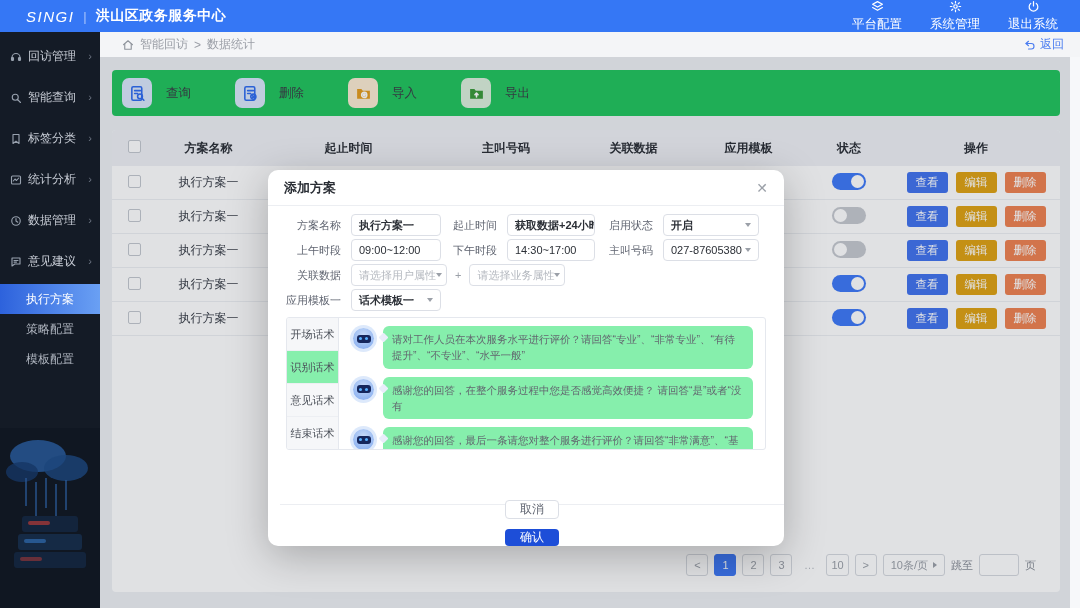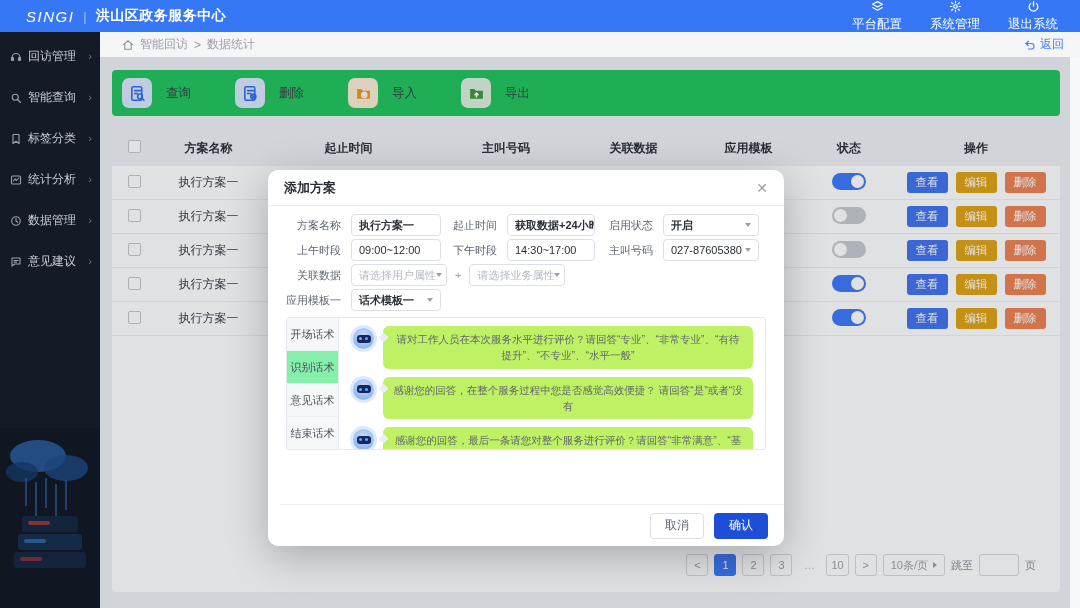--- a/index.html
+++ b/index.html
@@ -87,23 +87,23 @@
   .script-panel { margin-top:6px; border:1px solid #e5e8ee; border-radius:3px; display:flex; height:133px; overflow:hidden; }
   .tab-col { width:52px; background:#f6f7f9; border-right:1px solid #e5e8ee; flex:none; }
   .tab { height:33px; display:flex; align-items:center; justify-content:center; font-size:11px; color:#4c515a; border-bottom:1px solid #edeff3; cursor:pointer; }
   .tab.active { background:#86efac; }
   .msg-area { flex:1; padding:8px 12px 0; }
   .msg { display:flex; align-items:flex-start; gap:9px; margin-bottom:8px; }
   .avatar { width:21px; height:21px; border-radius:50%; background:radial-gradient(circle at 50% 35%,#c7dbf9,#7fa8ee); position:relative; flex:none; box-shadow:0 0 0 3px rgba(165,197,245,.38); margin:2px 0 0 2px; }
   .visor { position:absolute; left:3.5px; top:6.5px; width:14px; height:8px; background:#15265c; border-radius:3px; }
   .visor::before, .visor::after { content:''; position:absolute; top:2.5px; width:3px; height:3px; border-radius:50%; background:#57b0ff; }
   .visor::before { left:2.5px; } .visor::after { right:2.5px; }
-  .bubble { background:#bef264; border-radius:6px; padding:5px 9px; font-size:10.5px; color:#62676f; line-height:1.55; position:relative; max-width:400px;text-align:center; }
+  .bubble { background:#86efac; border-radius:6px; padding:5px 9px; font-size:10.5px; color:#62676f; line-height:1.55; position:relative; max-width:400px; }
   .bubble::before { content:''; position:absolute; left:-3px; top:8px; width:7px; height:7px; background:#e9edfa; transform:rotate(45deg); border-radius:1px; }
-  .modal-footer { position:absolute; left:12px; right:0; bottom:0; height:42px; border-top:1px solid #eceef2; display:flex; align-items:center; justify-content:flex-end; gap:10px; padding:0 16px; }
+  .modal-footer { position:absolute; left:12px; right:0; bottom:0; height:42px; border-top:1px solid #eceef2; display:flex; align-items:center; justify-content:flex-end; gap:10px; padding:0 16px;flex-direction:column; }
   .btn { width:54px; height:26px; border-radius:4px; font-size:12px; cursor:pointer; font-family:inherit; }
   .btn-cancel { border:1px solid #dcdfe6; background:#fff; color:#5f6470; }
   .btn-confirm { border:none; background:#1d4ed8; color:#fff; }
 </style>
 </head>
 <body>
 
 <div class="navbar">
   <span class="logo">SINGI</span>
   <span class="logo-sep">|</span>
@@ -194,20 +194,25 @@
       <div class="menu-item">
         <span>
           <svg viewBox="0 0 24 24" fill="none" stroke="currentColor" stroke-width="2.2399999999999998" stroke-linecap="round" stroke-linejoin="round">
             <path d="M4 4h16v12H9.5L4 20z"></path>
             <path d="M8 9h8M8 12.2h5"></path>
           </svg>
         </span>
         <span>意见建议</span>
         <span class="arrow">›</span>
       </div>
+    </div>
+  <div class="submenu">
+      <div class="sub-item active">执行方案</div>
+      <div class="sub-item">策略配置</div>
+      <div class="sub-item">模板配置</div>
     </div>
   <svg class="illustration" width="100" height="180" viewBox="0 0 100 180">
     <rect width="100" height="180" fill="#101722"></rect>
     <ellipse cx="38" cy="28" rx="28" ry="16" fill="#2a62a8" opacity=".8"></ellipse>
     <ellipse cx="66" cy="40" rx="22" ry="13" fill="#1d4a85" opacity=".8"></ellipse>
     <ellipse cx="22" cy="44" rx="16" ry="10" fill="#173a6b" opacity=".8"></ellipse>
     <g stroke="#2c5d9e" stroke-width="2" opacity=".7">
       <line x1="26" y1="50" x2="26" y2="78"></line>
         <line x1="36" y1="54" x2="36" y2="88"></line>
       <line x1="46" y1="50" x2="46" y2="80"></line>

